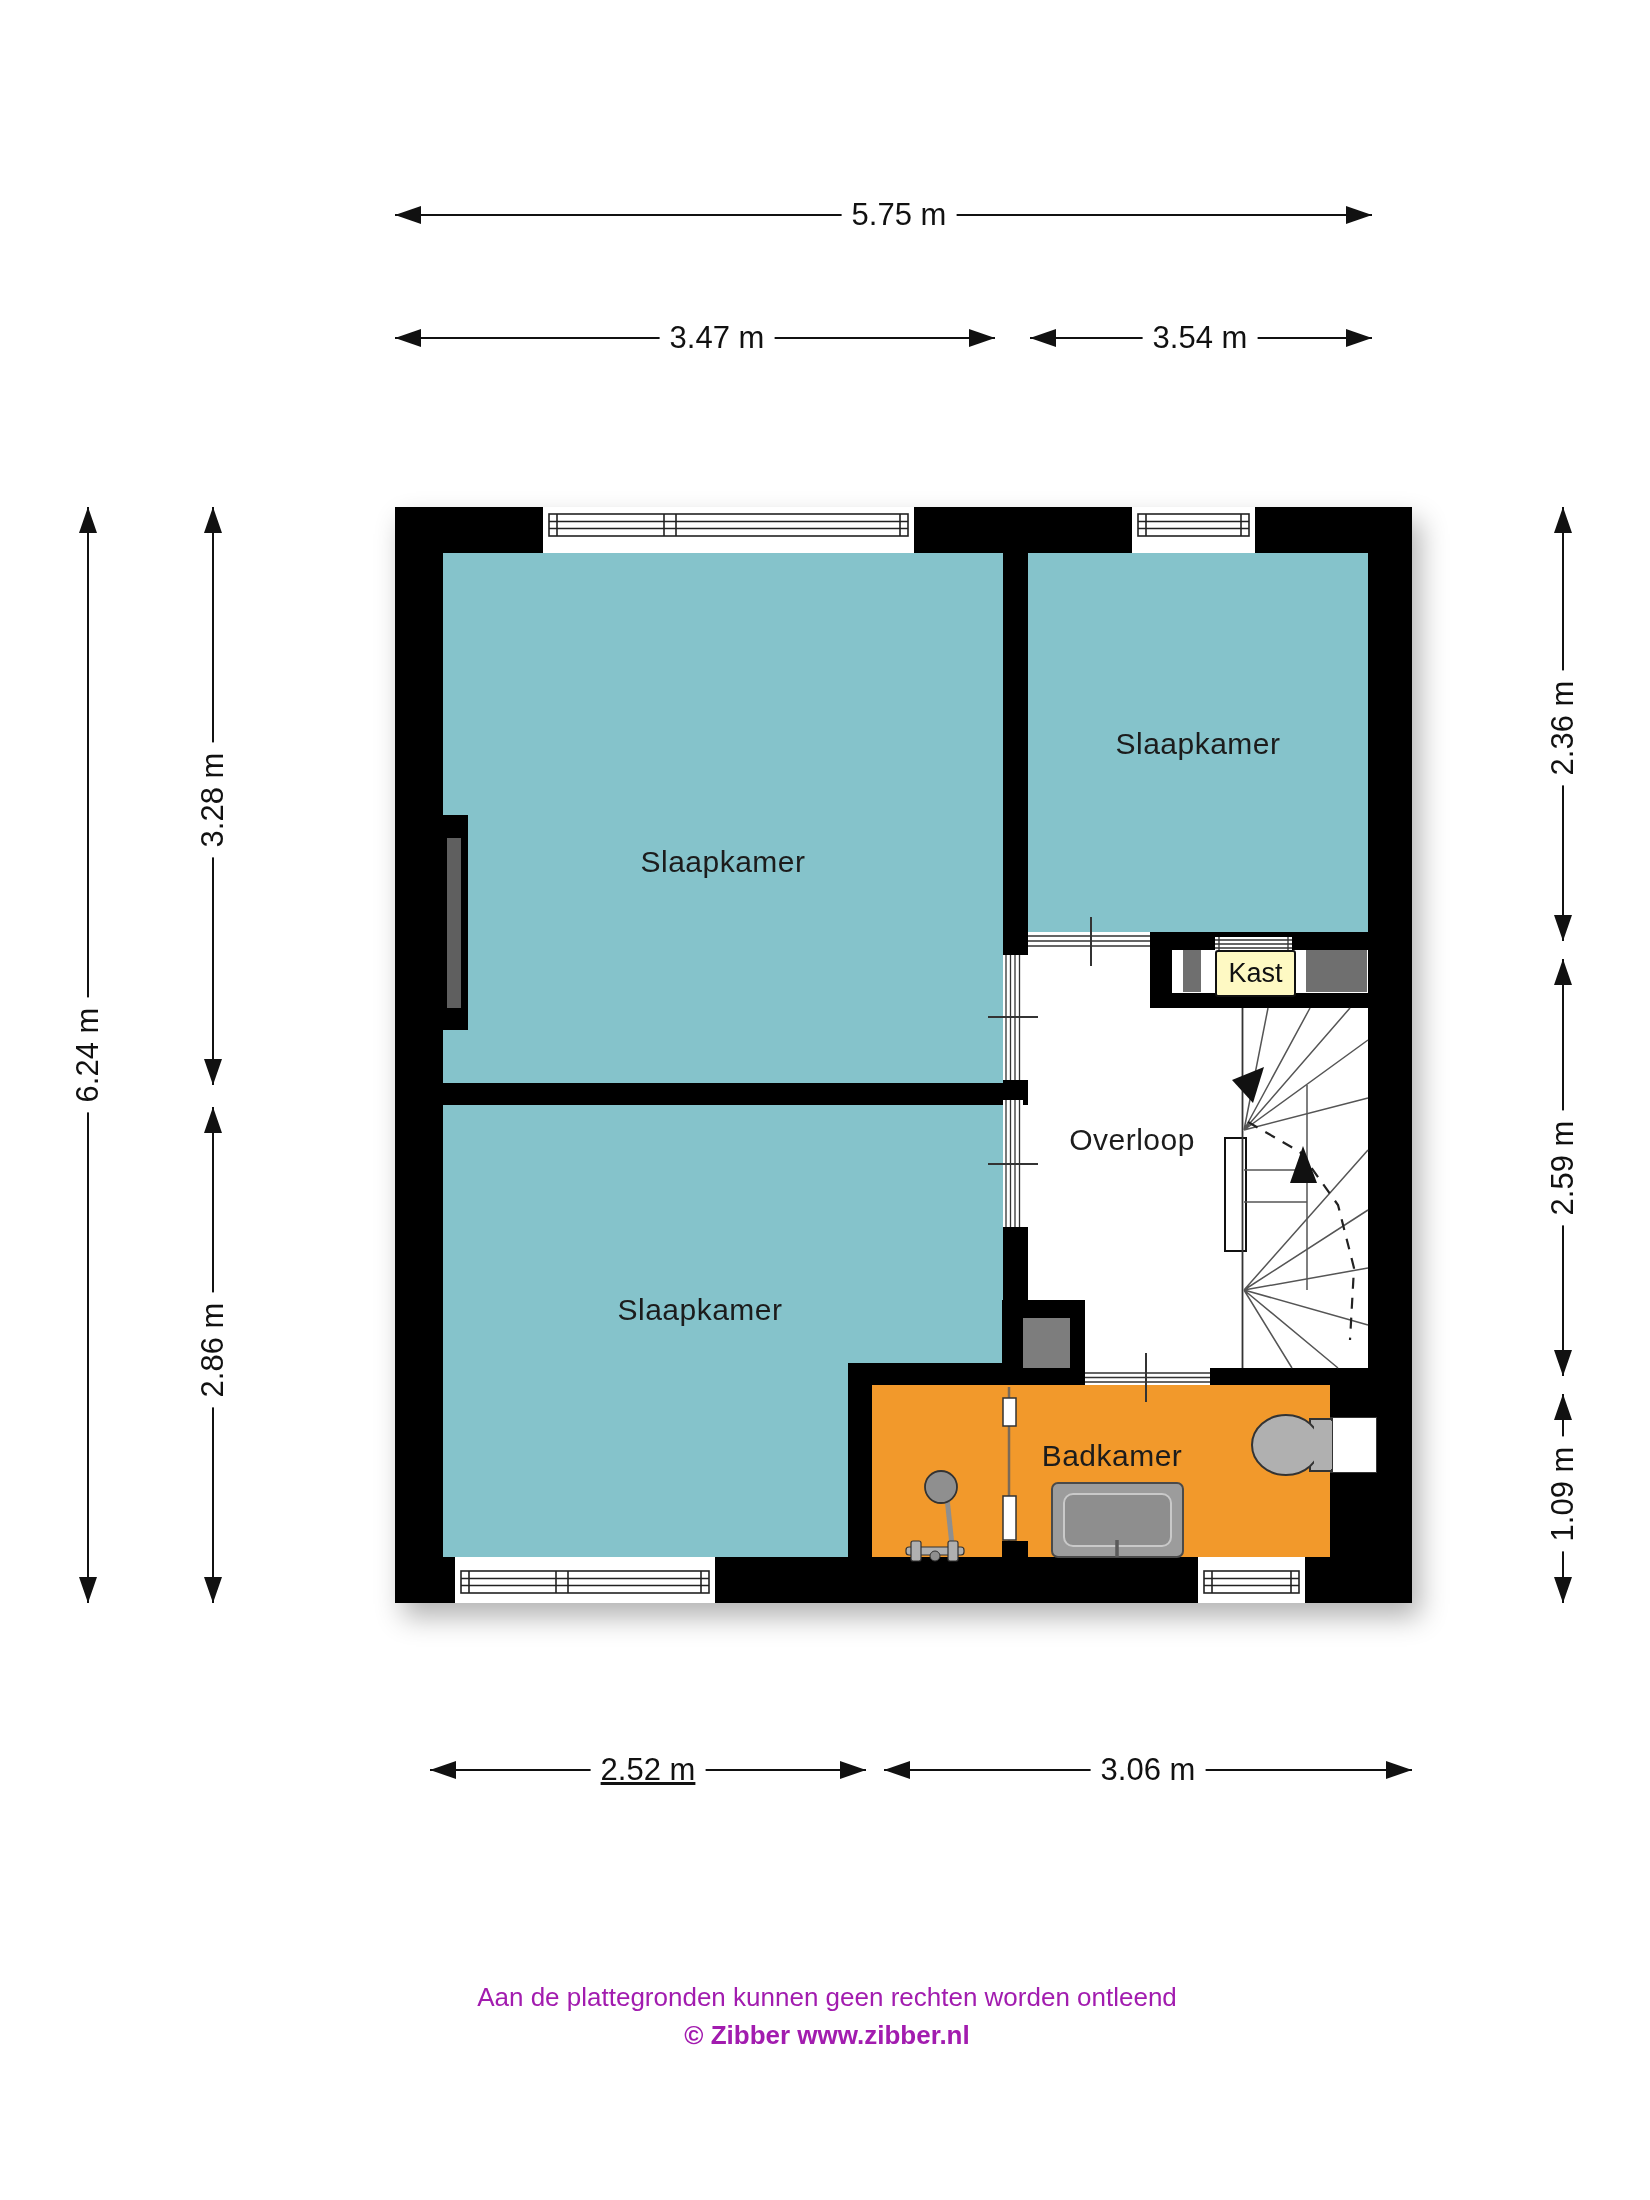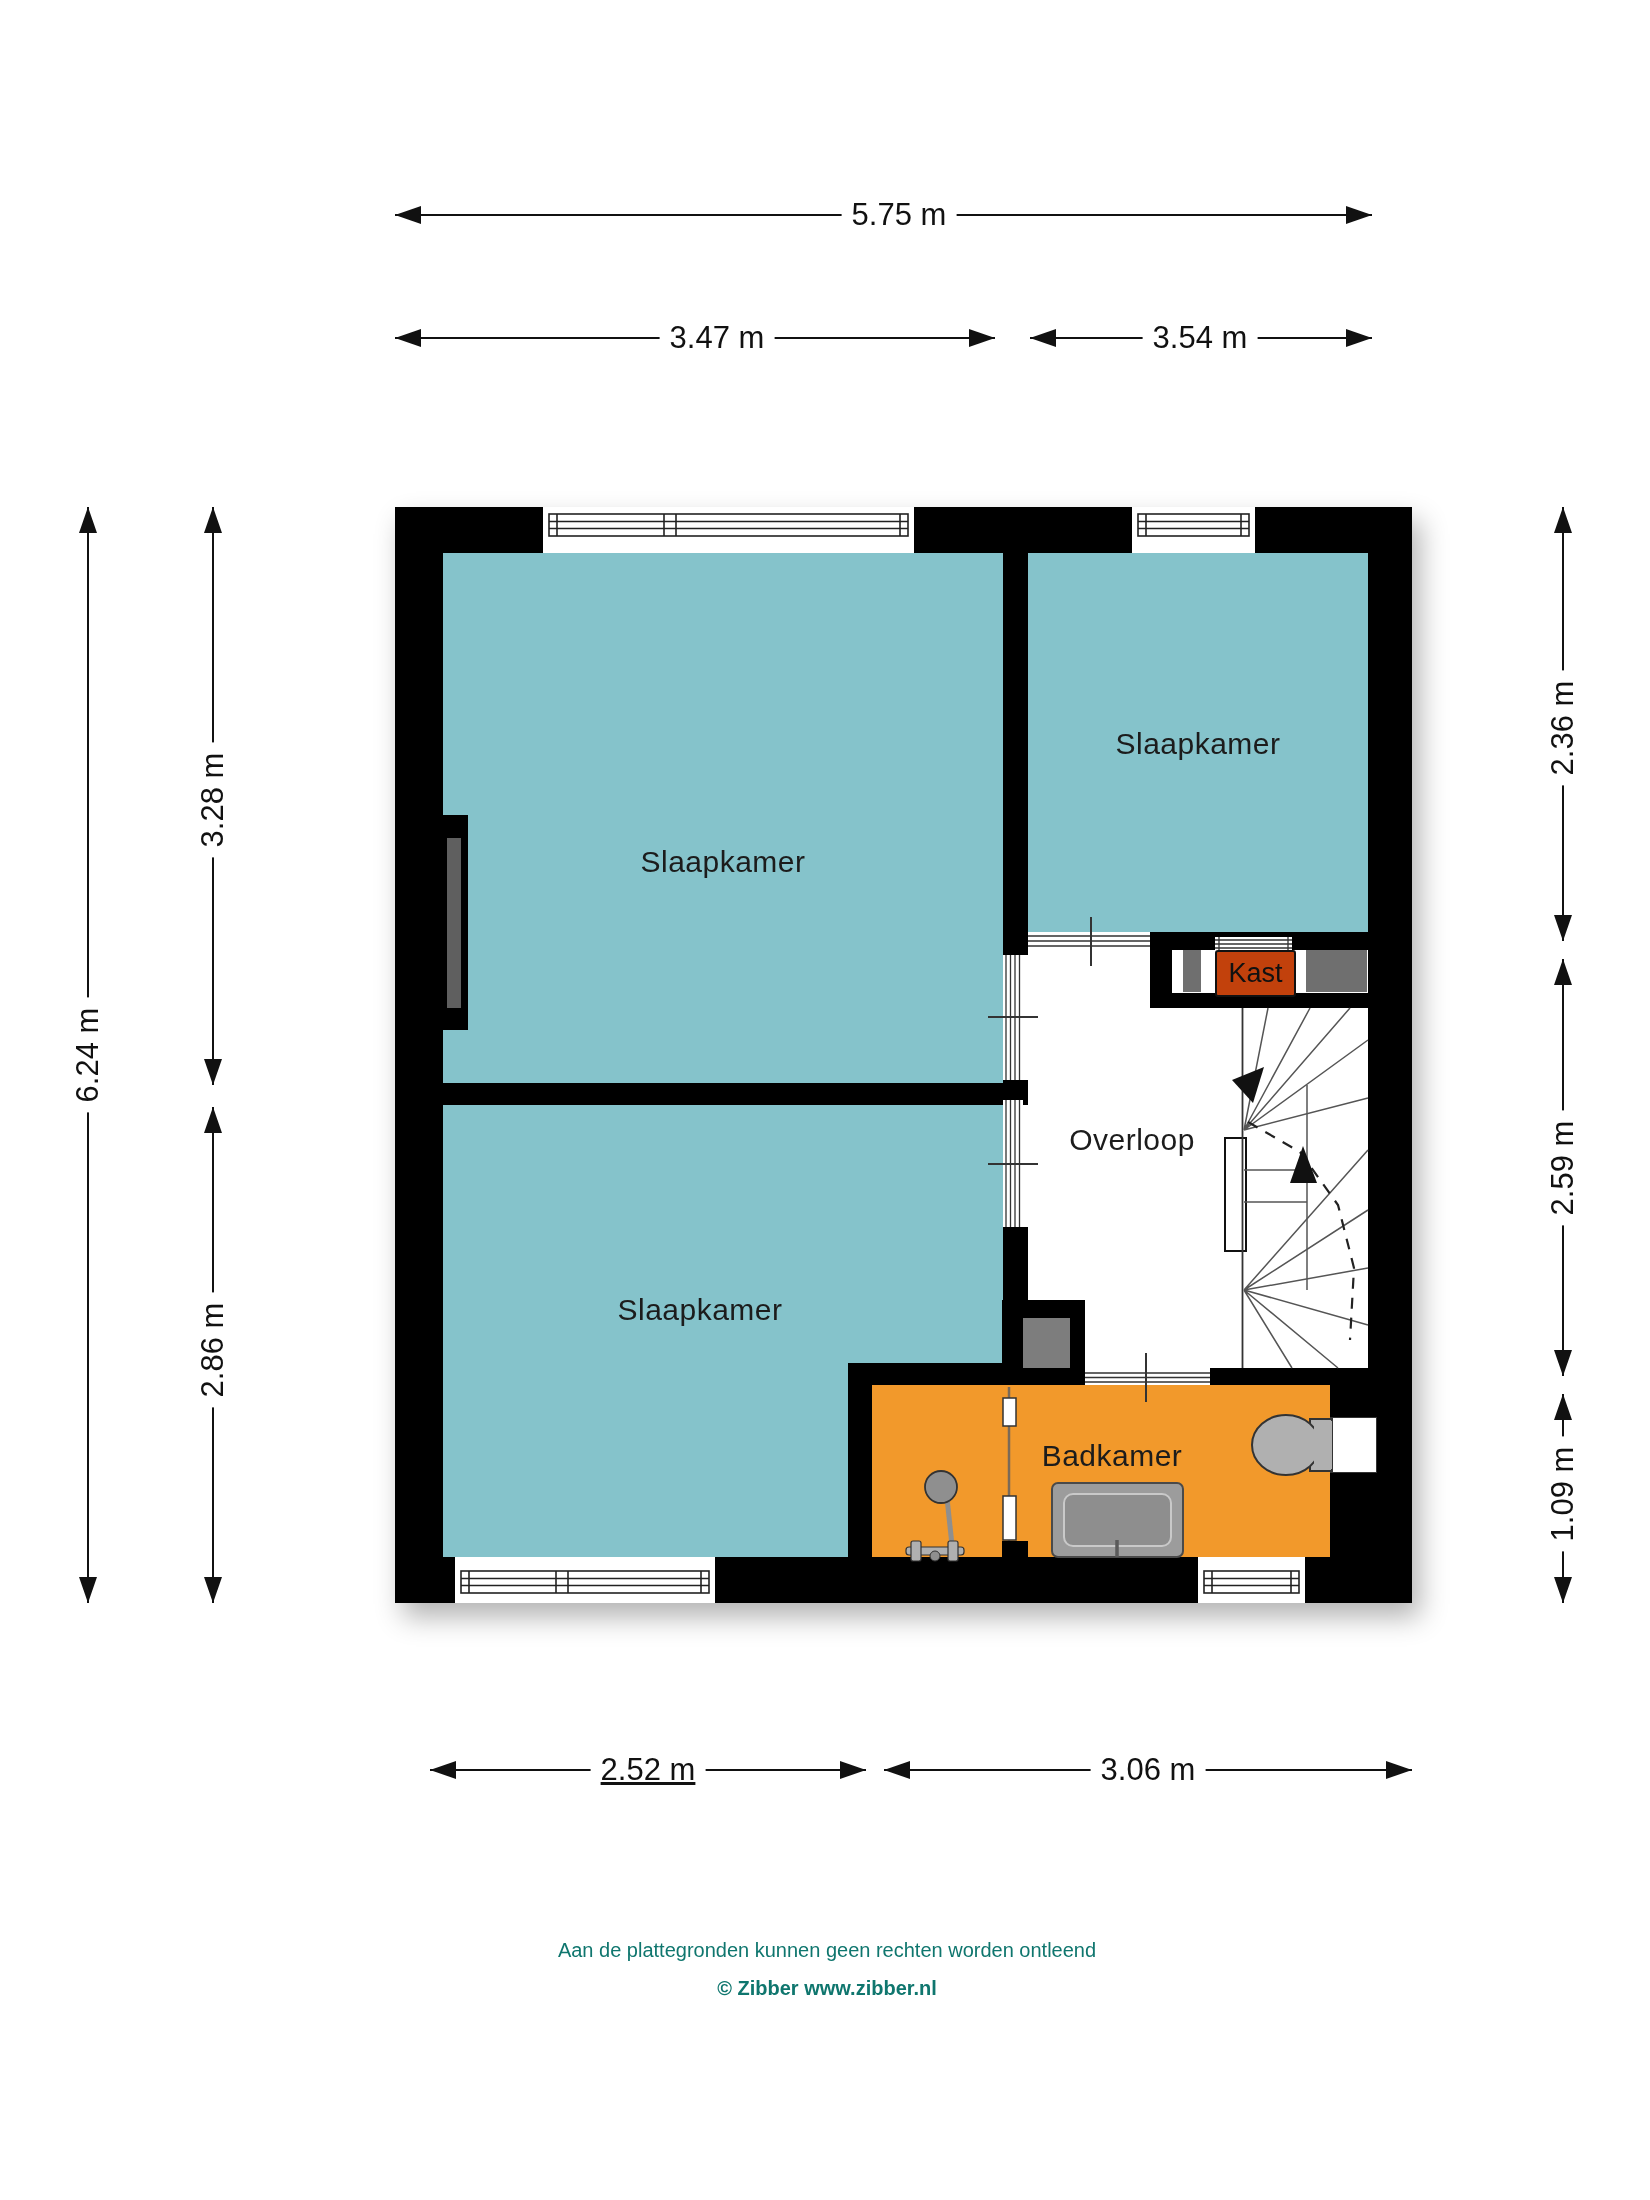--- a/index.html
+++ b/index.html
@@ -10,26 +10,26 @@
   .teal{background:#85c3cb;}
   .orange{background:#f2992b;}
   .whitefloor{background:#ffffff;}
   .winbase{position:absolute;background:#fff;}
   .grayblock{position:absolute;background:#6f6f6f;}
   .label{position:absolute;transform:translate(-50%,-50%);color:#1c1c1c;font-size:30px;
          letter-spacing:.5px;white-space:nowrap;}
   .dimlabel{position:absolute;transform:translate(-50%,-50%);color:#111;font-size:31px;
             background:#fff;padding:0 10px;white-space:nowrap;}
   .dimlabel.vert{transform:translate(-50%,-50%) rotate(-90deg);}
-  .kastbox{position:absolute;background:#c2410c;border:2.5px solid #111;border-radius:3px;
+  .kastbox{position:absolute;background:#fef9c3;border:2.5px solid #111;border-radius:3px;
            display:flex;align-items:center;justify-content:center;font-size:27px;color:#111;}
   .balustrade{position:absolute;background:#fff;border:2.5px solid #111;}
   .niche-white{position:absolute;background:#fff;border:1.5px solid #333;box-sizing:border-box;}
   .shadowbox{position:absolute;box-shadow:8px 14px 26px rgba(0,0,0,.30);}
-  .footer-line{position:absolute;transform:translate(-50%,-50%);color:#0f766e;font-size:20px;white-space:nowrap;}
+  .footer-line{position:absolute;transform:translate(-50%,-50%);color:#a21caf;font-size:26px;white-space:nowrap;margin-top:47px;}
   svg{position:absolute;left:0;top:0;}
 </style>
 </head>
 <body>
 
 <div id="canvas">
 
   <div class="shadowbox" style="left:395px;top:507px;width:1017px;height:1096px;"></div>
 
   <div class="room whitefloor" style="left:395px;top:507px;width:1017px;height:1096px;"></div>

